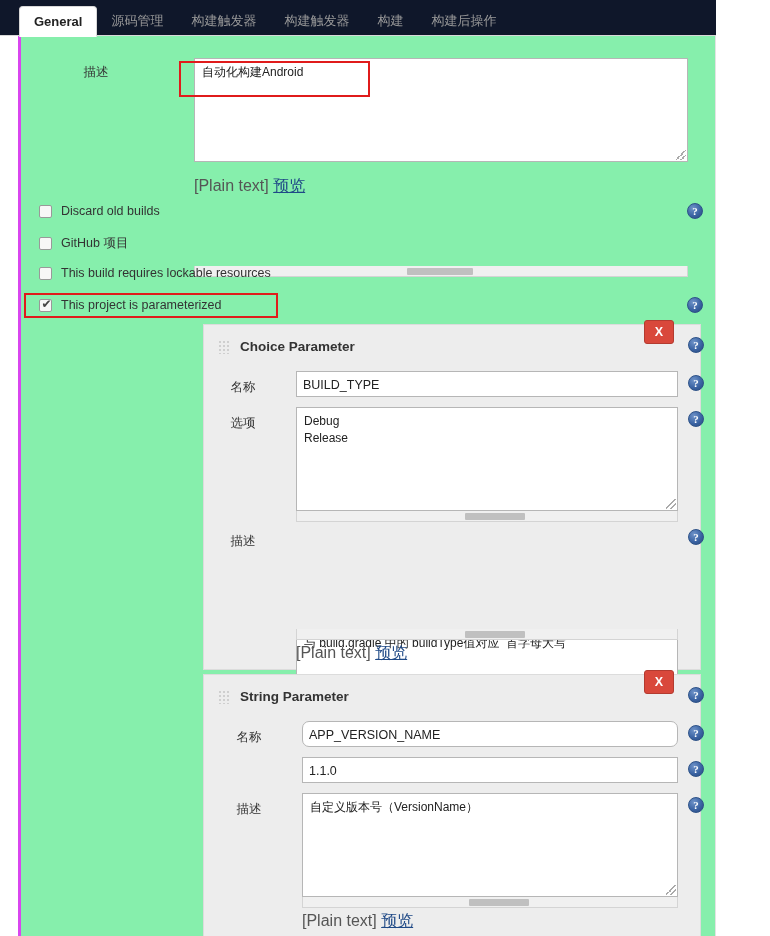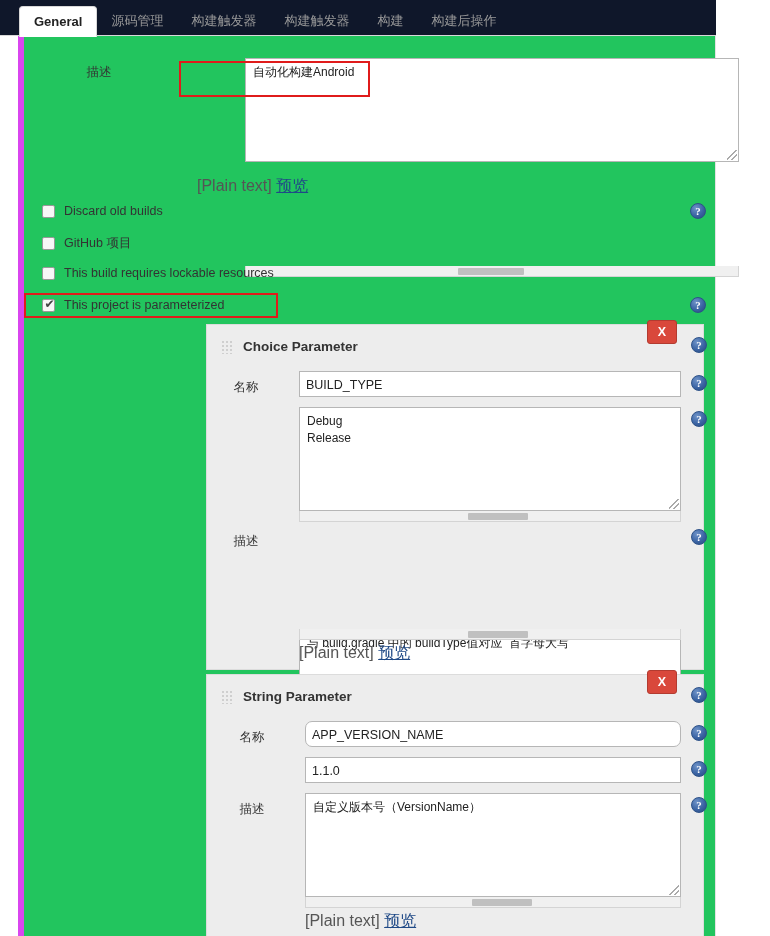--- a/index.html
+++ b/index.html
@@ -32,23 +32,22 @@
     margin-bottom: -1px; position: relative; z-index: 3;
   }
 
   
   .page {
     position: absolute; left: 0; top: 36px; width: 716px; height: 900px;
     background: #ffffff; border-right: 1px solid #e3e3e3;
   }
   .form-area {
     position: absolute; left: 18px; top: 0; right: 0; bottom: 0;
-    border-left: 6px solid #d946ef;
-    background: #22c55e;
-    padding-left: 48px;
+    border-left: 3px solid #d946ef;
+    background: #86efac;
   }
 
   .row { position: absolute; display: flex; }
   .lbl {
     width: 150px; text-align: center; font-size: 12.5px; color: #333;
     padding-top: 4px;
   }
 
   
   .textbox {
@@ -204,20 +203,21 @@
           <span class="drag-grip"></span>
           <span class="param-title">Choice Parameter</span>
         </div>
         <div class="xbtn" style="left:440px; top:-5px;">X</div>
         <div class="help" style="left:484px; top:12px;"></div>
 
         <div class="lbl" style="position:absolute; left:-36px; top:50px; width:150px;">名称</div>
         <div class="textbox" style="position:absolute; left:92px; top:46px; width:382px;">BUILD_TYPE</div>
         <div class="help" style="left:484px; top:50px;"></div>
 
+        <div class="lbl" style="position:absolute; left:-36px; top:86px; width:150px;">选项</div>
         <div class="textarea" style="left:92px; top:82px; width:382px; height:104px;">Debug
 Release<div class="grip"></div></div>
         <div class="hscroll" style="position:absolute; left:92px; top:186px; width:382px;">
           <div class="thumb" style="left:168px; width:60px;"></div>
         </div>
         <div class="help" style="left:484px; top:86px;"></div>
 
         <div class="lbl" style="position:absolute; left:-36px; top:204px; width:150px;">描述</div>
         <div class="textarea" style="left:92px; top:200px; width:382px; height:104px;">与 build.gradle 中的 buildType值对应  首字母大写<div class="grip"></div></div>
         <div class="hscroll" style="position:absolute; left:92px; top:304px; width:382px;">

